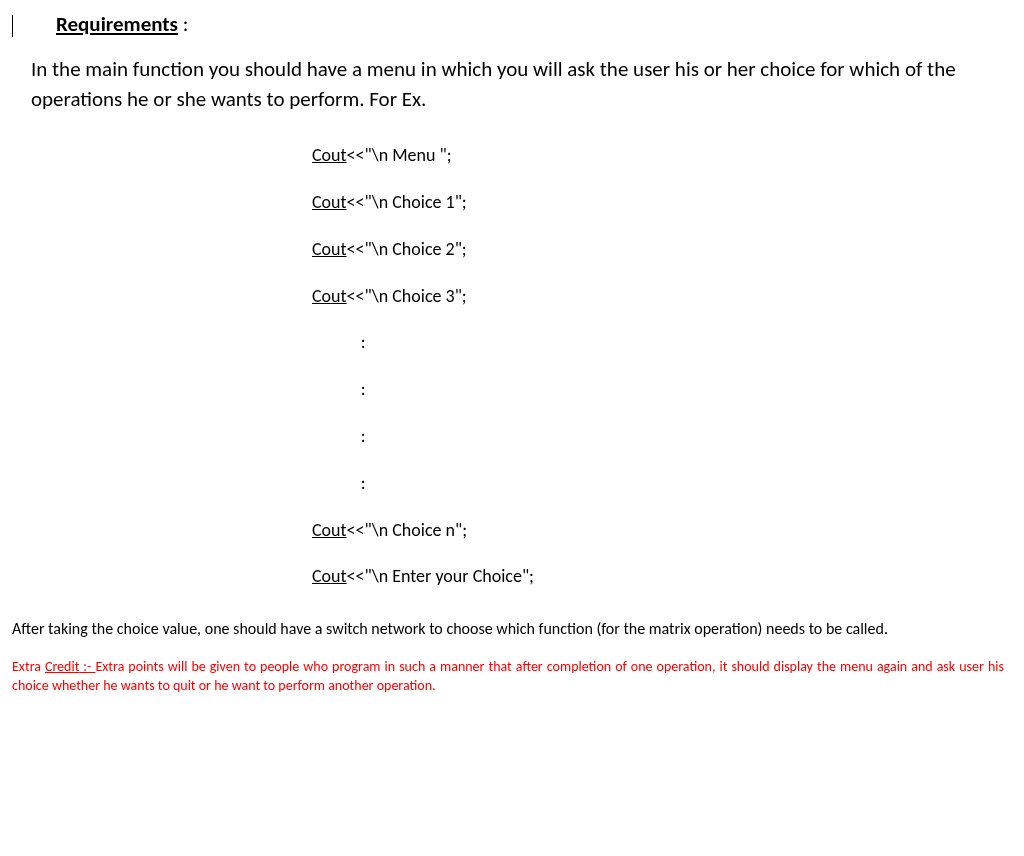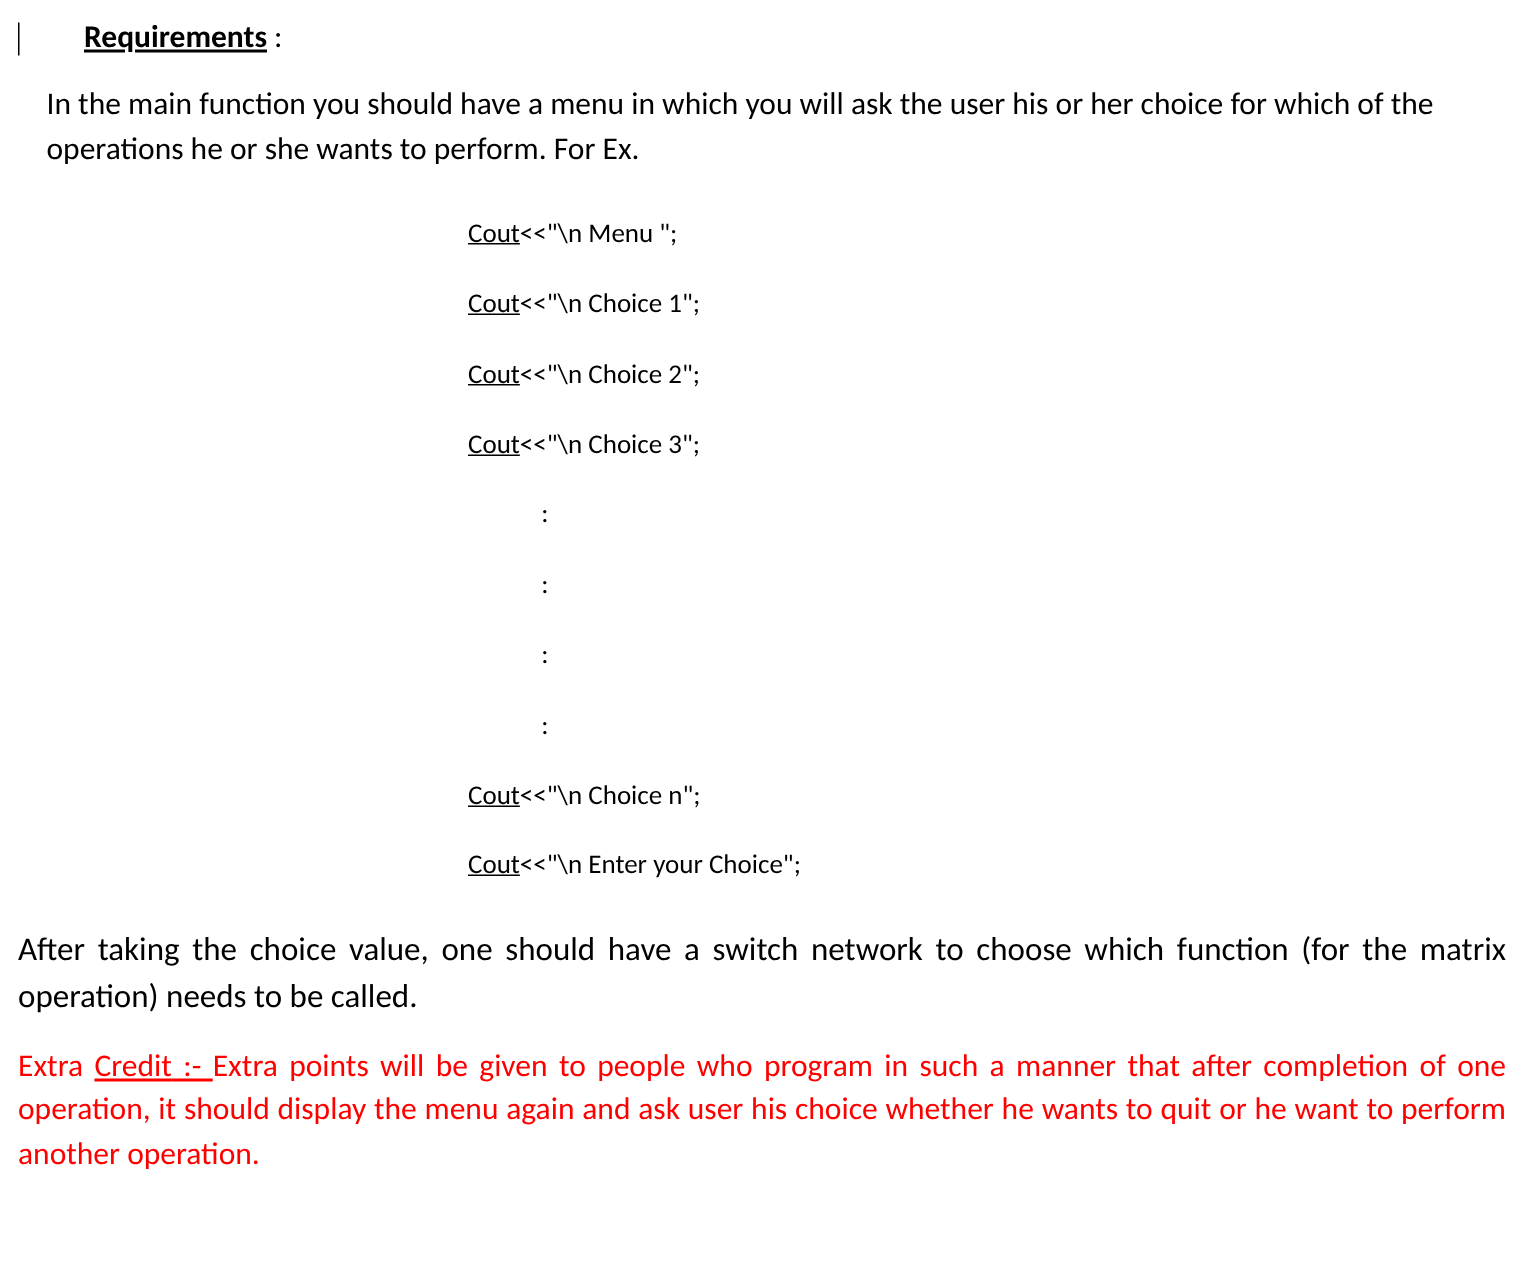--- a/index.html
+++ b/index.html
@@ -46,26 +46,26 @@
       line-height: 2.6;
     }
     .spellcheck {
       text-decoration-line: underline;
       text-decoration-style: wavy;
       text-decoration-color: #d90000;
       text-decoration-thickness: 1px;
       text-decoration: underline;
     }
     .para-justify {
-      font-size: 22px;
+      font-size: 16px;
       text-align: justify;
       margin-bottom: 16px;
     }
     .extra-credit {
-      font-size: 21px;
+      font-size: 14px;
       color: #ff0000;
       text-align: justify;
     }
     .extra-credit .lead {
       text-decoration: underline;
     }
   </style>
 </head>
 <body>
 

